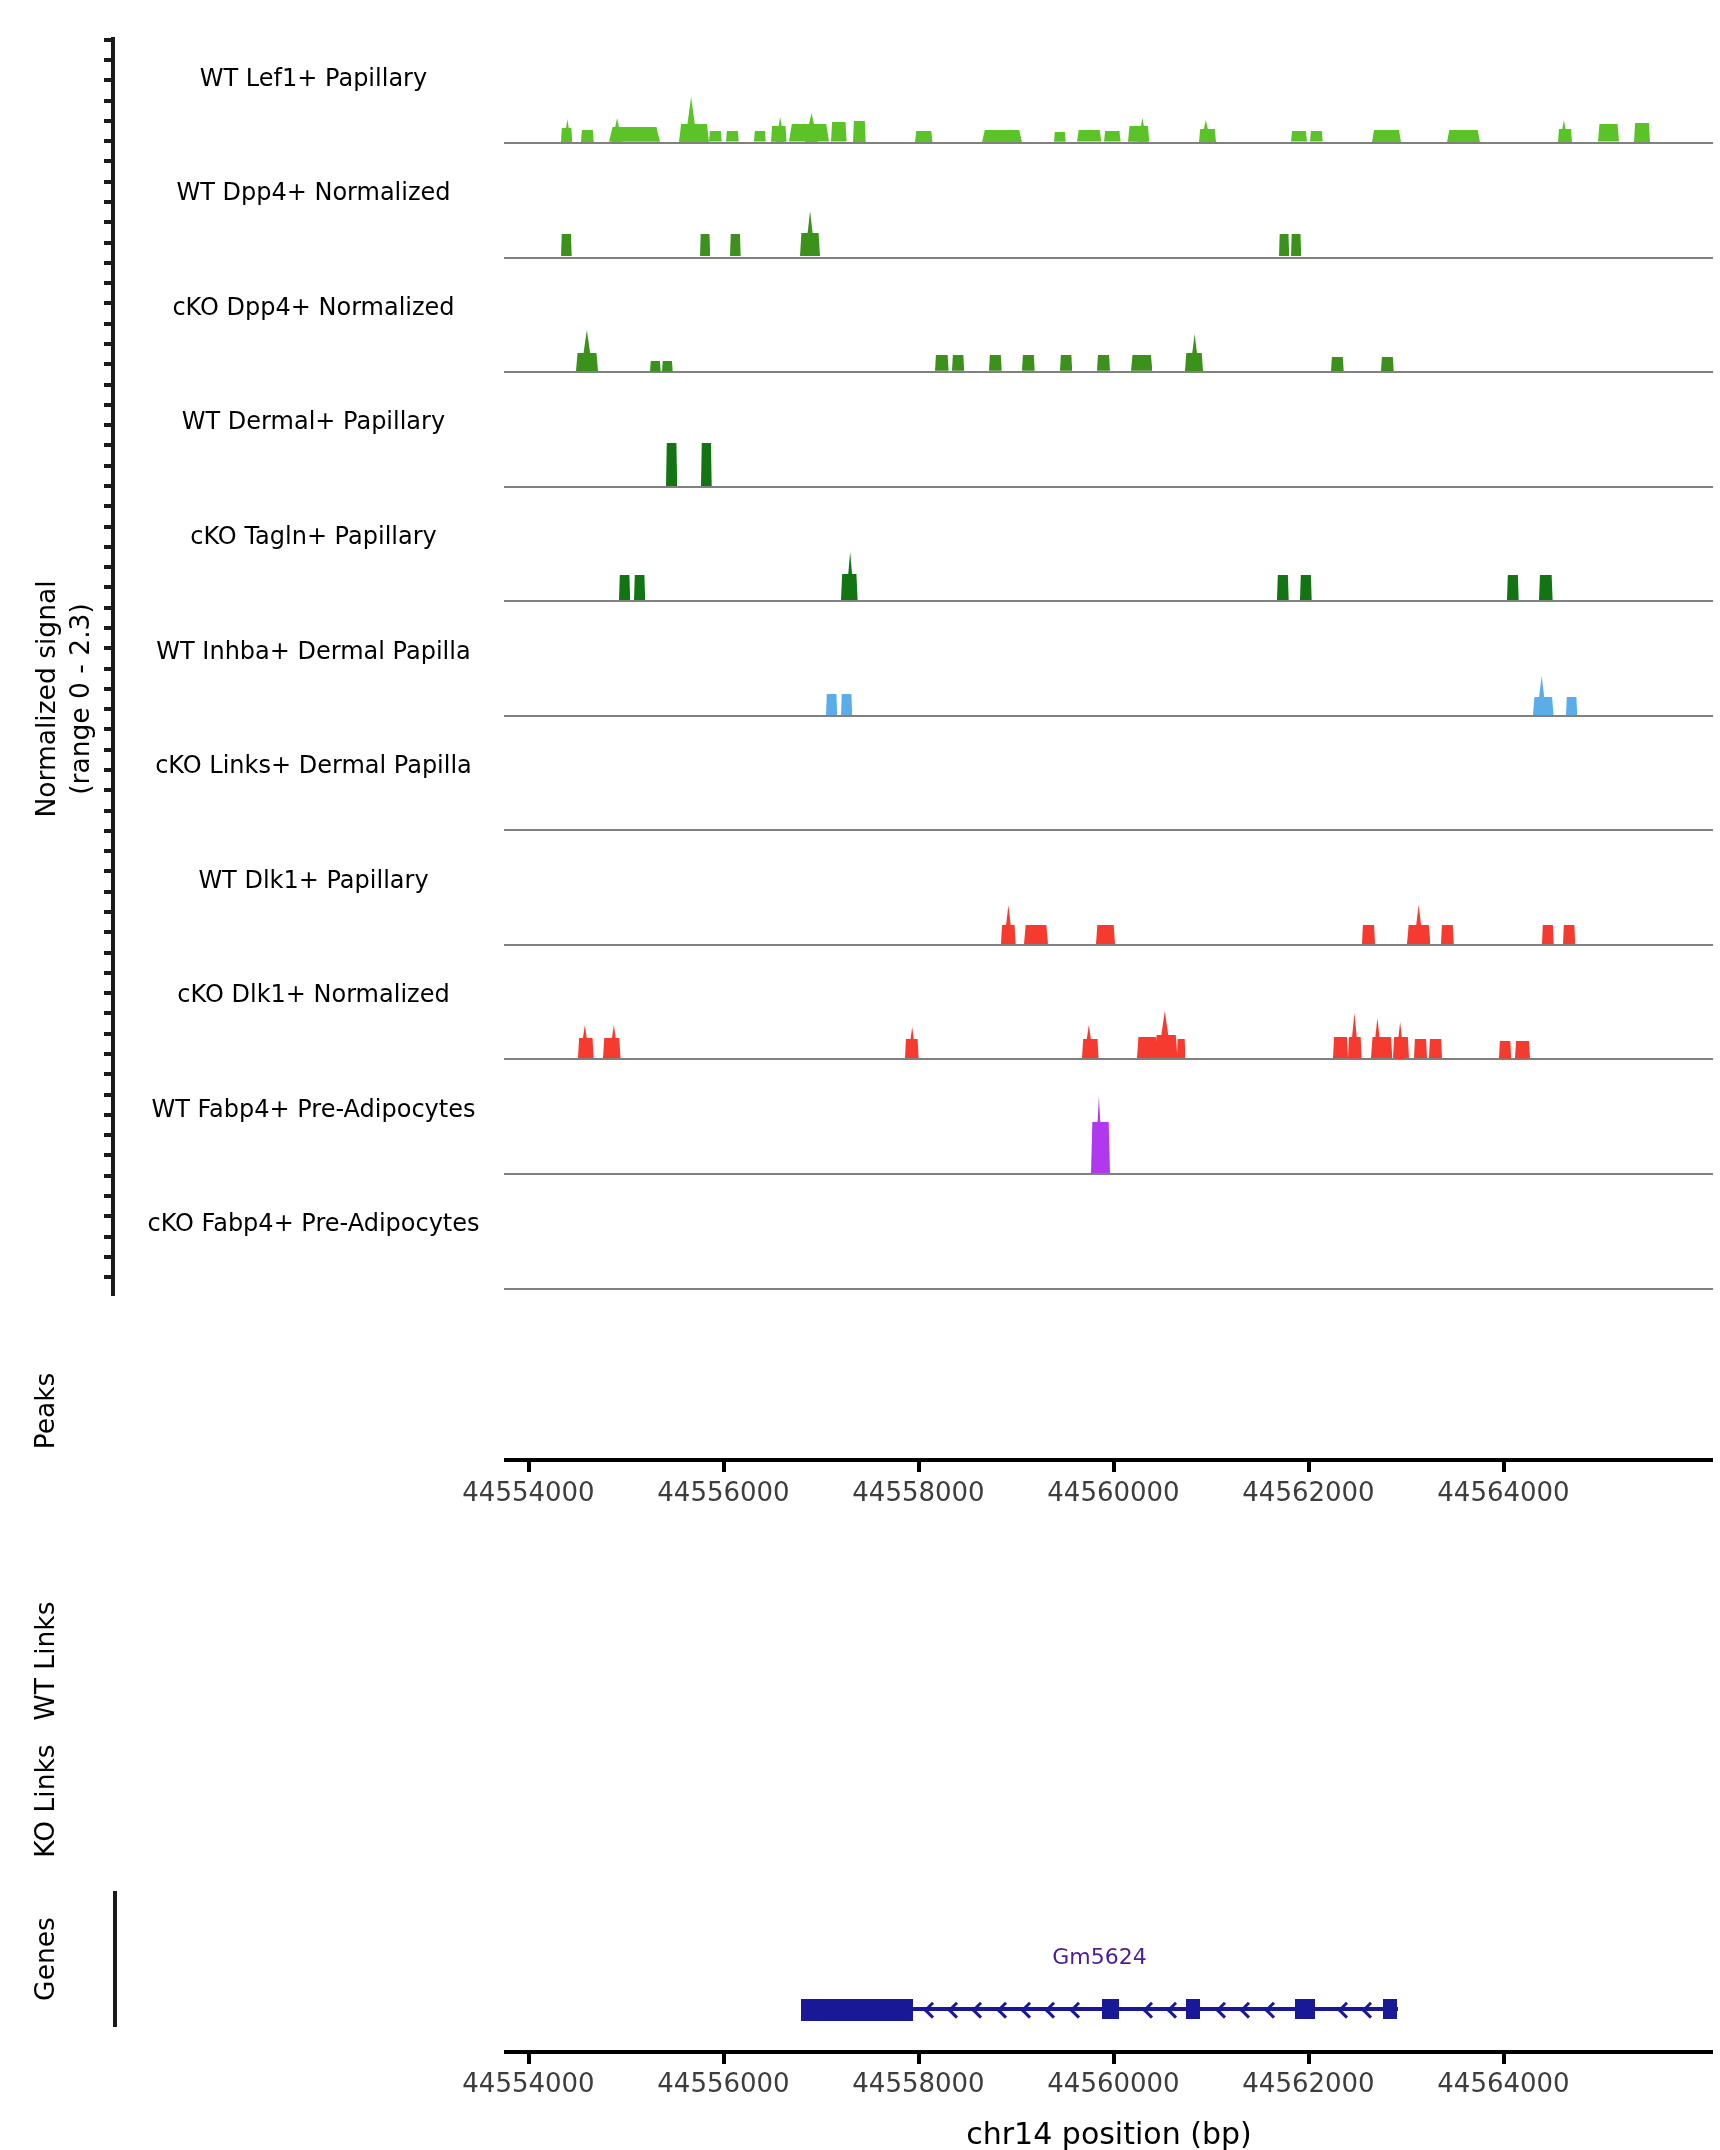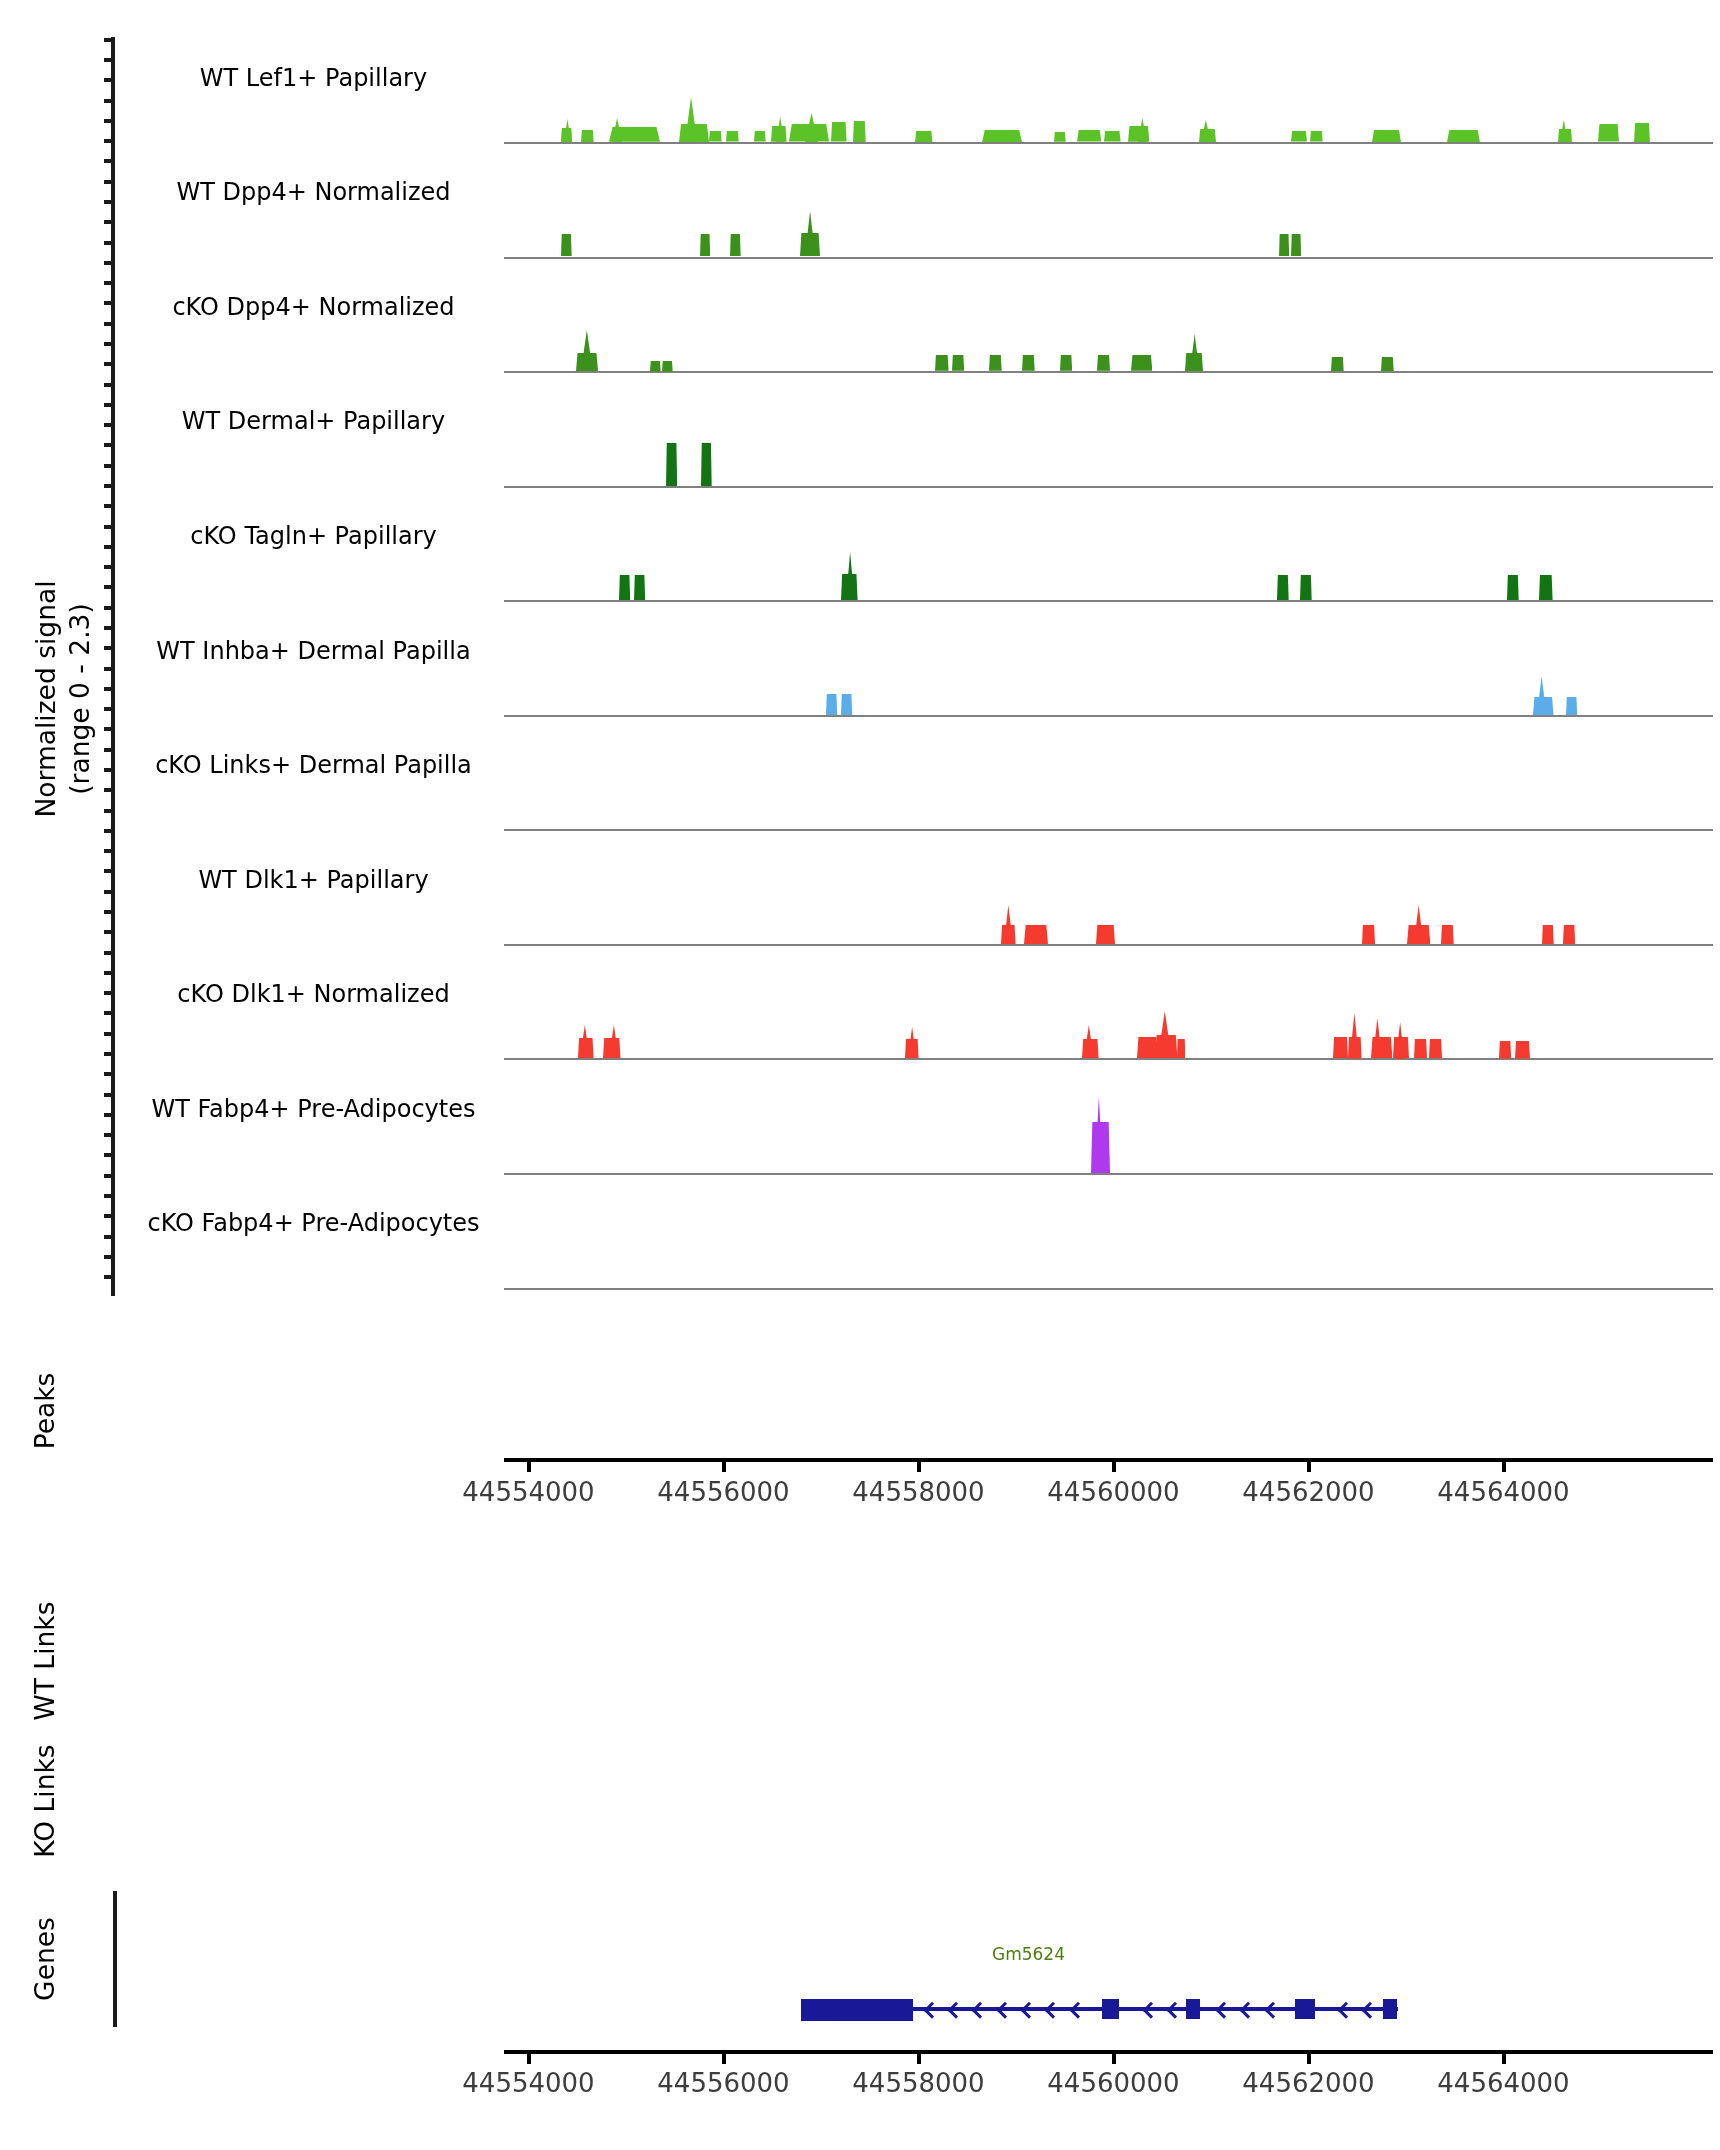--- a/index.html
+++ b/index.html
@@ -12,21 +12,21 @@
   .track-label{position:absolute;text-align:center;font-size:24px;color:#000;white-space:nowrap;}
   .baseline{position:absolute;background:#808080;height:2.2px;}
   .peak{position:absolute;}
   .xaxis{position:absolute;background:#000;height:4.3px;}
   .xtick{position:absolute;background:#000;width:4.3px;height:10px;}
   .xtick-label{position:absolute;width:229px;text-align:center;font-size:26px;color:#3d3d3d;}
   .xaxis-title{position:absolute;text-align:center;font-size:30px;color:#000;}
   .gene-part{position:absolute;background:#191997;}
   .chev{position:absolute;width:9.3px;height:9.3px;border-left:3.6px solid #191997;
         border-top:3.6px solid #191997;transform:rotate(-45deg);}
-  .gene-name{position:absolute;text-align:left;font-size:17px;color:#4d7c0f;white-space:nowrap;}
+  .gene-name{position:absolute;text-align:center;font-size:22px;color:#4c1d95;white-space:nowrap;}
 </style>
 </head>
 <body>
 
 <div id="fig">
 
   <div class="rot-label" style="left:63px;top:699px;text-align:center;line-height:34px;">
     <span>Normalized signal</span><br>
     <span>(range 0 - 2.3)</span>
   </div>
@@ -291,15 +291,18 @@
       <div class="xtick" style="left: 917px; top: 2054px;"></div>
       <div class="xtick-label" style="left: 804px; top: 2068px;">44558000</div>
       <div class="xtick" style="left: 1112px; top: 2054px;"></div>
       <div class="xtick-label" style="left: 999px; top: 2068px;">44560000</div>
       <div class="xtick" style="left: 1307px; top: 2054px;"></div>
       <div class="xtick-label" style="left: 1194px; top: 2068px;">44562000</div>
       <div class="xtick" style="left: 1502px; top: 2054px;"></div>
       <div class="xtick-label" style="left: 1389px; top: 2068px;">44564000</div>
     </div>
 
+  <div class="xaxis-title" style="left:643px;top:2116px;width:932px;">
+    <span>chr14 position (bp)</span>
+  </div>
 
 </div>
 
 
 </body></html>

